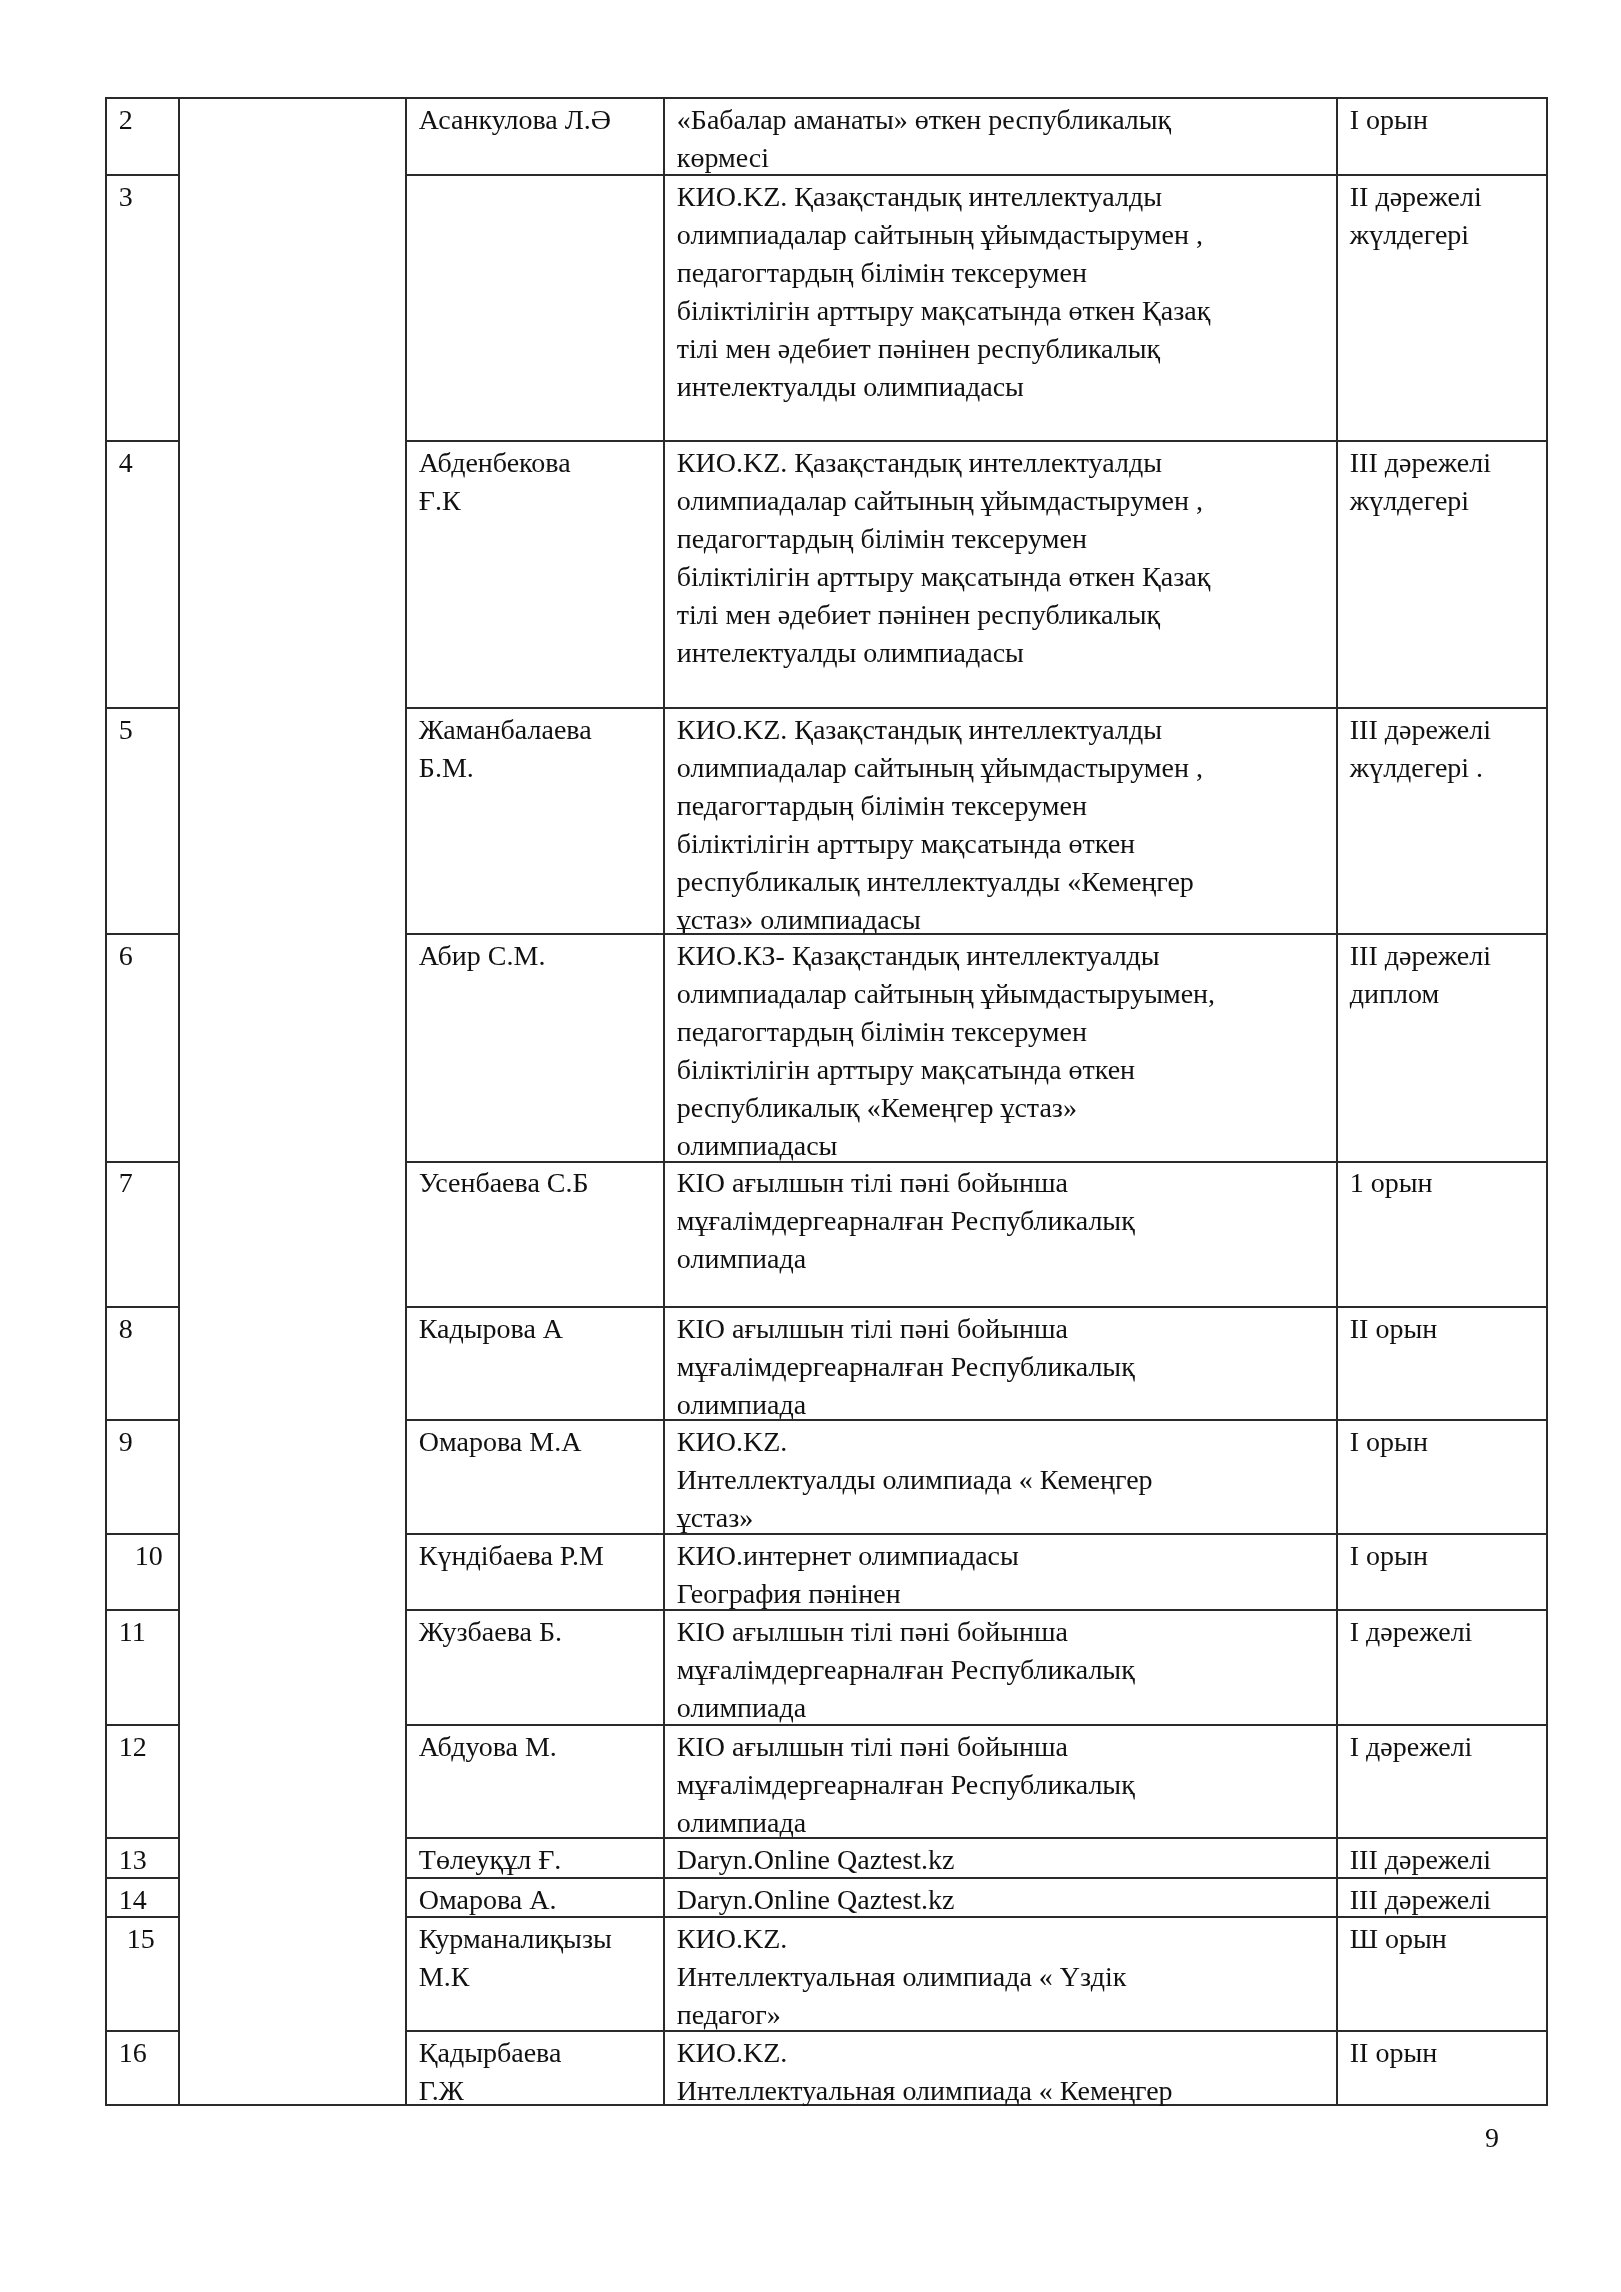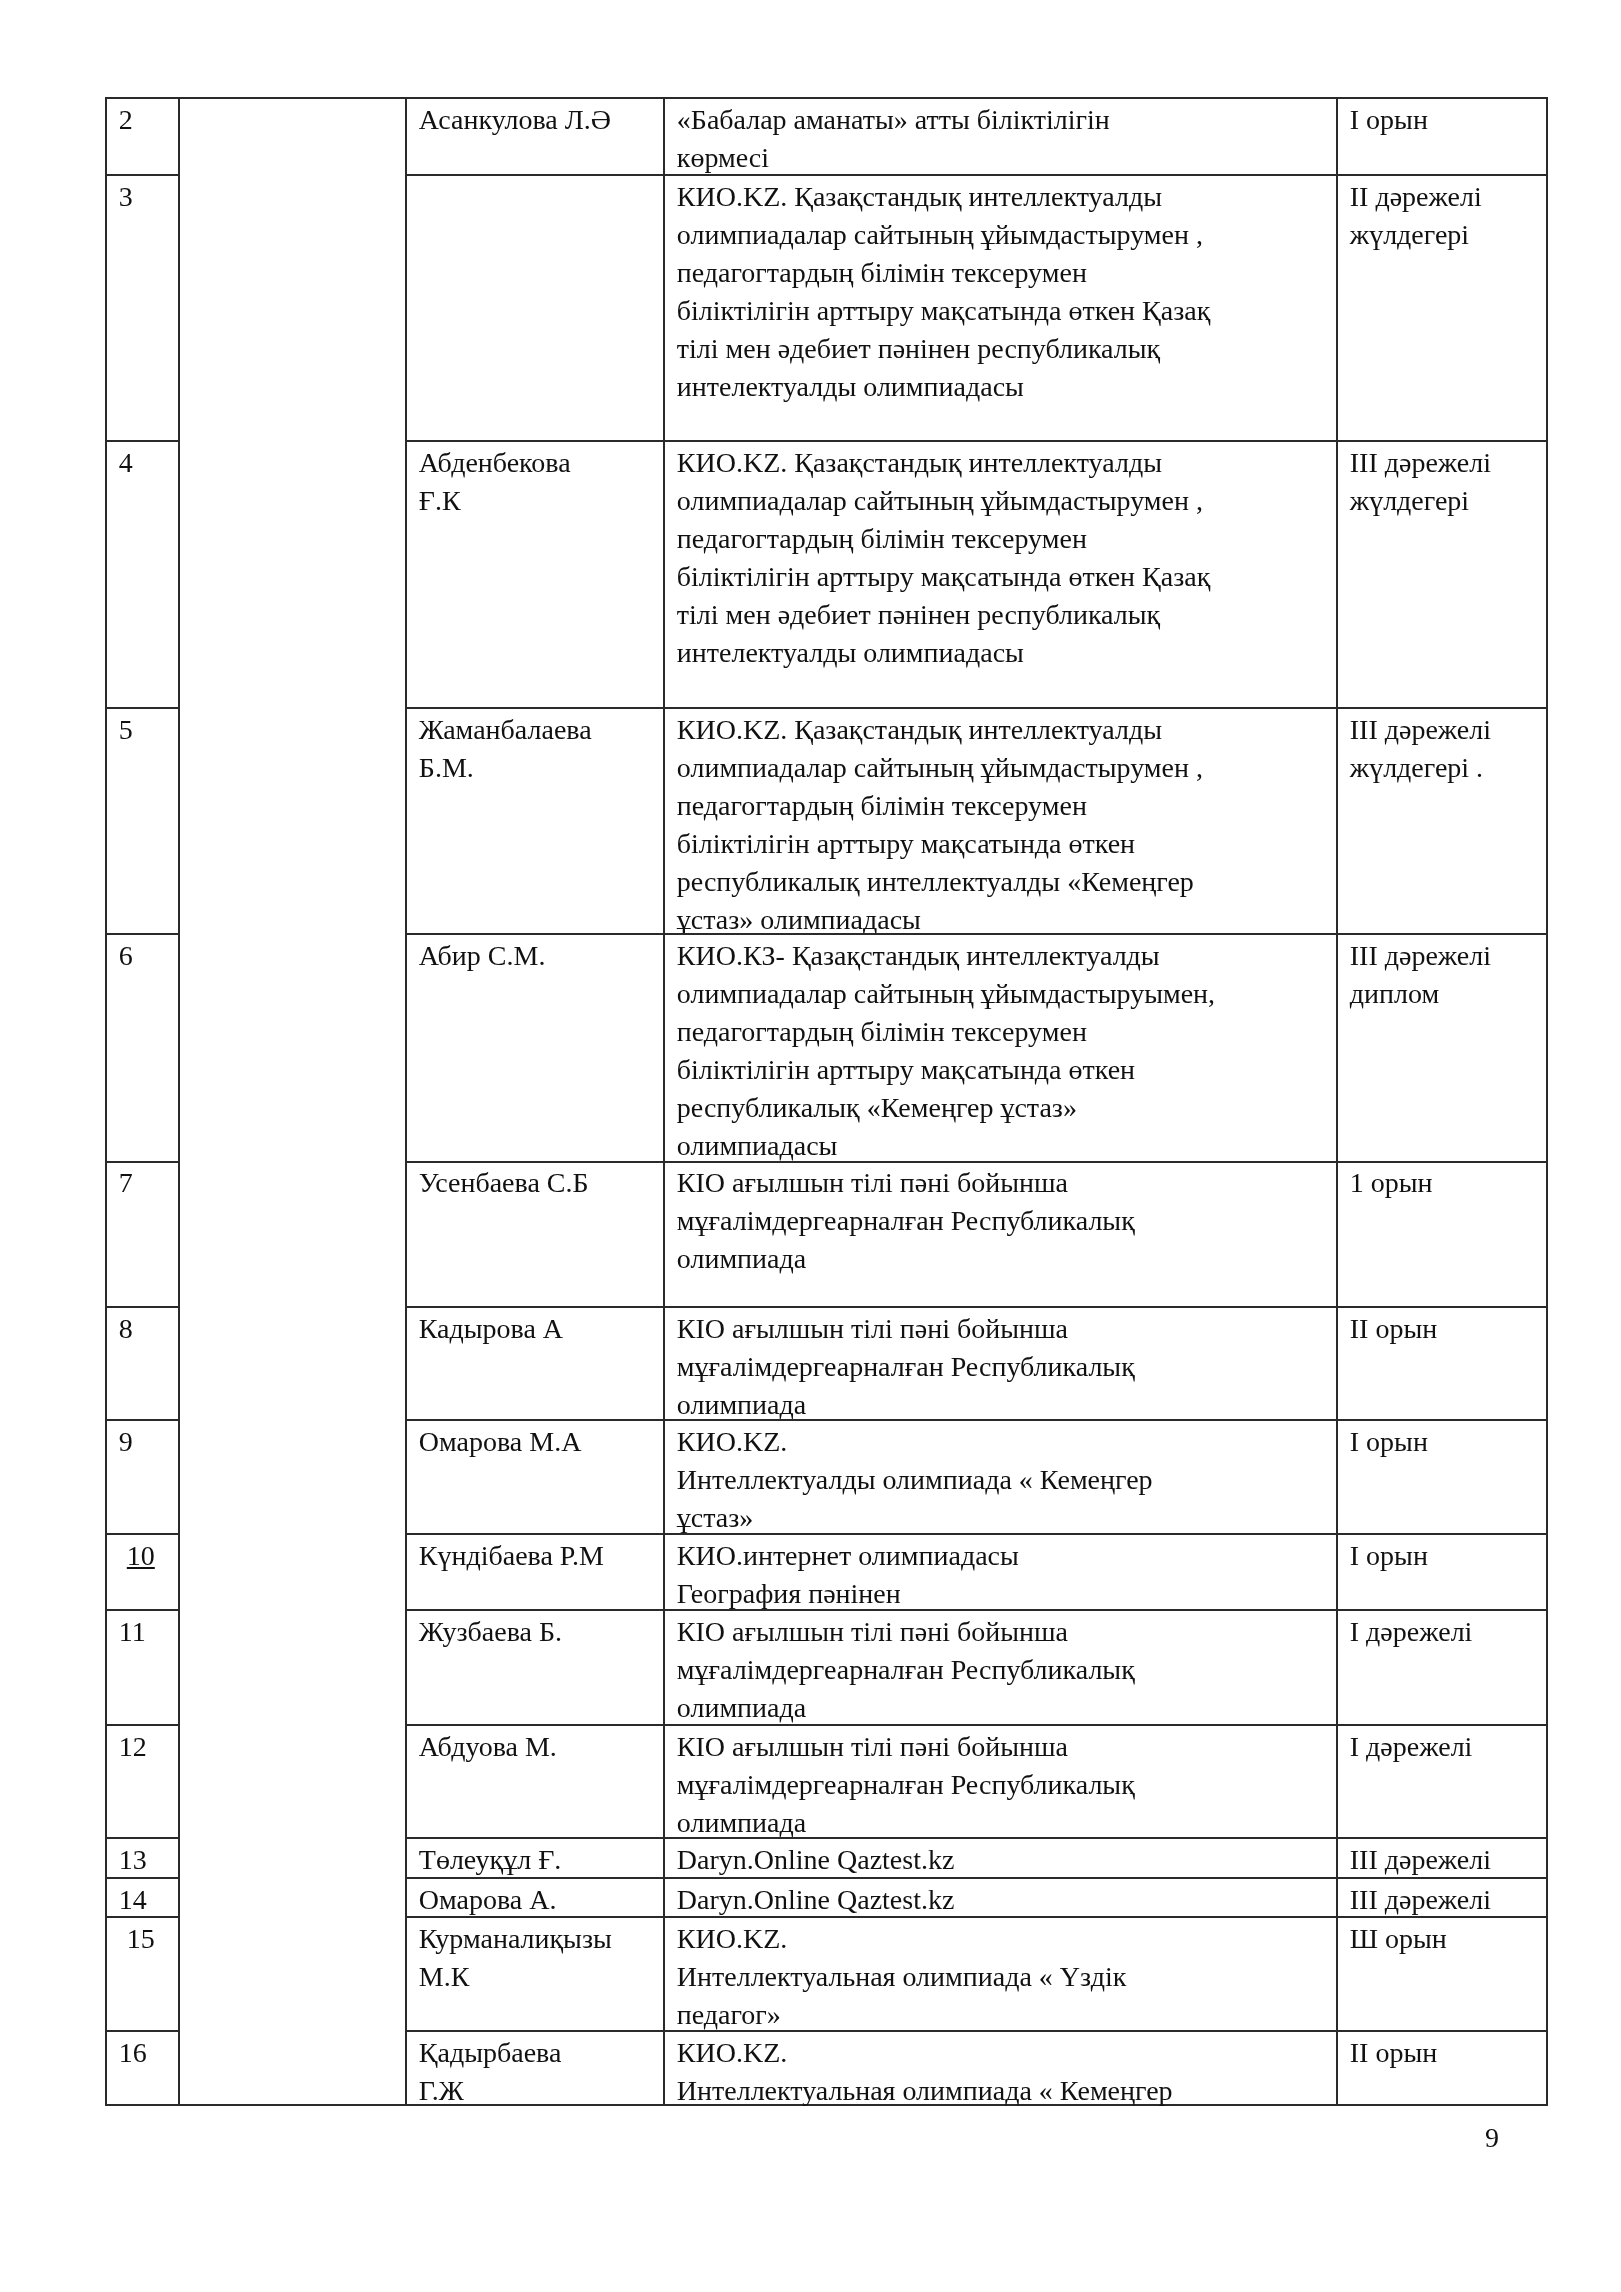--- a/index.html
+++ b/index.html
@@ -26,21 +26,21 @@
 
   <div class="vline" style="left:71px; top:-2px; height:2009px;"></div>
   <div class="vline" style="left:298px; top:-2px; height:2009px;"></div>
   <div class="vline" style="left:556px; top:-2px; height:2009px;"></div>
   <div class="vline" style="left:1229px; top:-2px; height:2009px;"></div>
   <div style="position:absolute; left:73px; top:0; width:225px; height:2005px;"></div>
 
   <div class="row" style="top:0px; height:77px;">
     <div class="cell c-num" style="left:0; margin-left:0;">2</div>
     <div class="cell c-name">Асанкулова Л.Ә</div>
-    <div class="cell c-desc">«Бабалар аманаты» атты біліктілігін
+    <div class="cell c-desc">«Бабалар аманаты» өткен республикалық
 көрмесі</div>
     <div class="cell c-award">І орын</div>
   </div>
   <div class="row" style="top:77px; height:266px;">
     <div class="cell c-num" style="left:0; margin-left:0;">3</div>
     <div class="cell c-desc">КИО.KZ. Қазақстандық интеллектуалды
 олимпиадалар сайтының  ұйымдастырумен ,
 педагогтардың білімін тексерумен
 біліктілігін арттыру мақсатында өткен Қазақ
 тілі мен әдебиет пәнінен республикалық
@@ -104,21 +104,21 @@
   </div>
   <div class="row" style="top:1322px; height:114px;">
     <div class="cell c-num" style="left:0; margin-left:0;">9</div>
     <div class="cell c-name">Омарова М.А</div>
     <div class="cell c-desc">КИО.KZ.
 Интеллектуалды олимпиада « Кемеңгер
 ұстаз»</div>
     <div class="cell c-award">І орын</div>
   </div>
   <div class="row" style="top:1436px; height:76px;">
-    <div class="cell c-num" style="left:0; margin-left:8px;text-decoration:underline;">10</div>
+    <div class="cell c-num" style="left:0; margin-left:16px;">10</div>
     <div class="cell c-desc">КИО.интернет олимпиадасы
 География пәнінен</div>
     <div class="cell c-name">Күндібаева Р.М</div>
     <div class="cell c-award">І орын</div>
   </div>
   <div class="row" style="top:1512px; height:115px;">
     <div class="cell c-num" style="left:0; margin-left:0;">11</div>
     <div class="cell c-name">Жузбаева Б.</div>
     <div class="cell c-desc">КІО ағылшын тілі пәні бойынша
 мұғалімдергеарналған Республикалық

